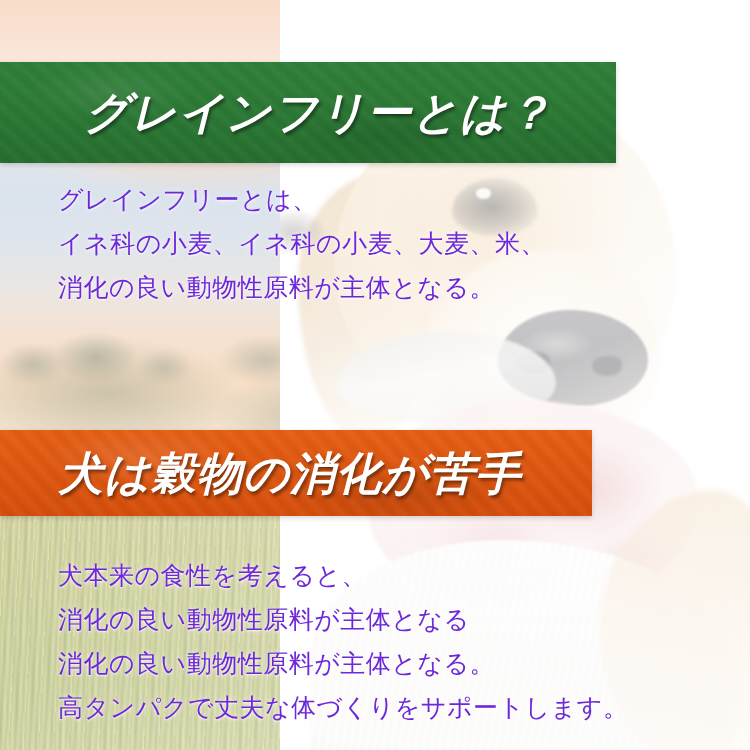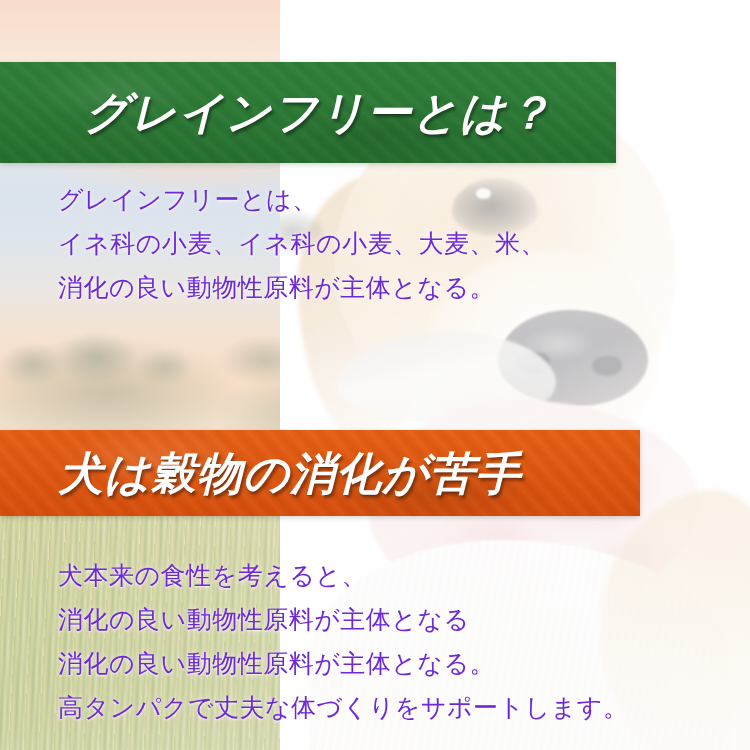--- a/index.html
+++ b/index.html
@@ -297,21 +297,21 @@
     background:
       radial-gradient(ellipse 120px 40px at 18% 30%, rgba(255,255,255,0.08) 0%, rgba(255,255,255,0) 70%),
       radial-gradient(ellipse 150px 46px at 62% 72%, rgba(0,0,0,0.10) 0%, rgba(0,0,0,0) 72%),
       repeating-linear-gradient(42deg, rgba(255,255,255,0.035) 0px, rgba(0,0,0,0.035) 7px, rgba(255,255,255,0.02) 14px),
       linear-gradient(to bottom, #2f7f38 0%, #2b7834 52%, #256e2e 100%);
     box-shadow: 0 2px 5px rgba(0,0,0,0.16);
   }
   .banner-orange {
     left: 0;
     top: 430px;
-    width: 640px;
+    width: 592px;
     height: 86px;
     padding-left: 58px;
     background:
       radial-gradient(ellipse 140px 40px at 24% 32%, rgba(255,255,255,0.10) 0%, rgba(255,255,255,0) 72%),
       radial-gradient(ellipse 160px 44px at 68% 74%, rgba(0,0,0,0.10) 0%, rgba(0,0,0,0) 74%),
       repeating-linear-gradient(48deg, rgba(255,255,255,0.04) 0px, rgba(0,0,0,0.04) 8px, rgba(255,255,255,0.02) 15px),
       linear-gradient(to bottom, #e65f14 0%, #df560f 50%, #d64e0b 100%);
     box-shadow: 0 2px 5px rgba(0,0,0,0.16);
   }
   .banner-text {

